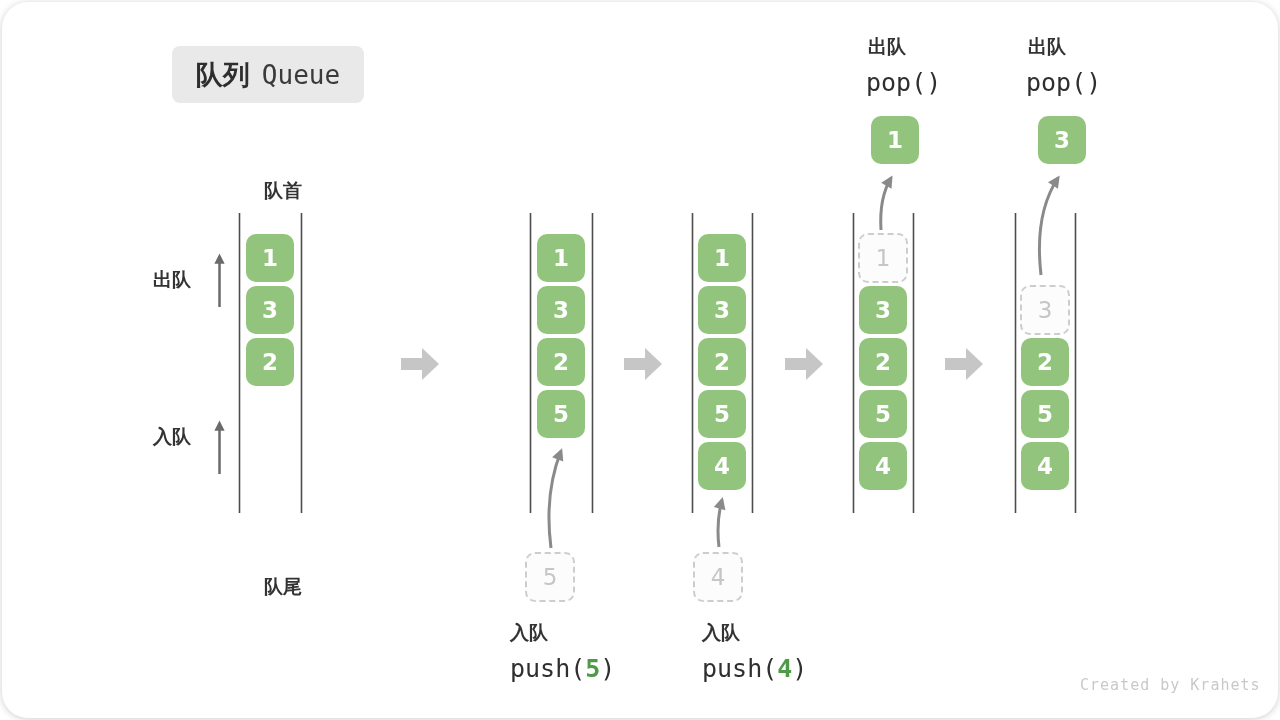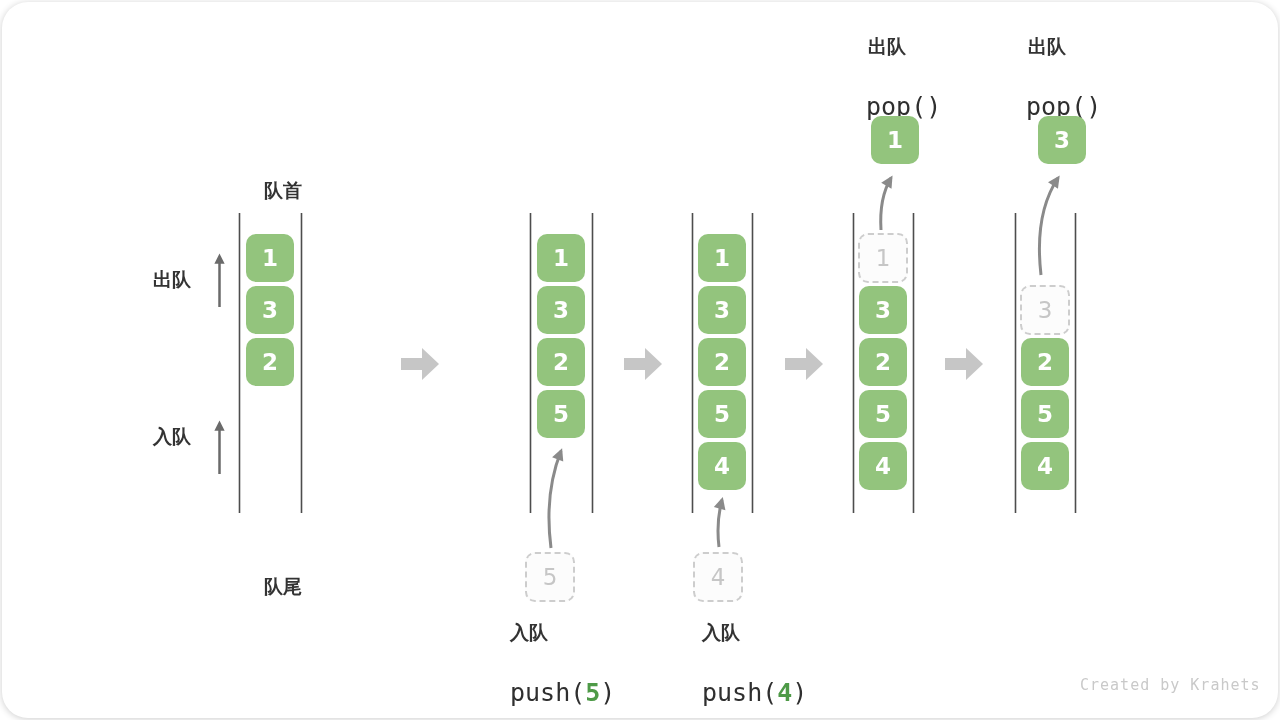--- a/index.html
+++ b/index.html
@@ -32,21 +32,20 @@
   .cell-dashed {
     position: absolute; width: 50px; height: 50px; border-radius: 10px;
     border: 2px dashed #cdcdcd; background: #fcfcfc; color: #c6c6c6;
     font-size: 23px; font-weight: 400;
     display: flex; align-items: center; justify-content: center;
   }
 
   .op-code {
     position: absolute; font-size: 25px; color: #2f2f2f; white-space: nowrap;
     font-family: "DejaVu Sans Mono", "Liberation Mono", monospace;
-    margin-top: 24px;
   }
   .op-code .arg { color: var(--arg_green, #4E9A47); font-weight: 700; }
 
   .queue-line { stroke: var(--queue_line, #4d4d4d); stroke-width: 1.6; }
   .block-arrow { fill: var(--block_arrow, #c6c6c6); }
   .curve-arrow { stroke: var(--arrow, #8a8a8a); stroke-width: 3; fill: none; }
   .side-arrow { stroke: #6a6a6a; stroke-width: 2.5; fill: none; }
 
   .watermark {
     position: absolute; left: 1078px; top: 674px; font-size: 15px; color: #c9c9c9;
@@ -90,20 +89,24 @@
 
     <path class="curve-arrow" d="M549,546 Q542,492 559,449" marker-end="url(#ah-gray)"></path>
     <path class="curve-arrow" d="M717,545 Q714,520 720,498" marker-end="url(#ah-gray)"></path>
     <path class="curve-arrow" d="M879,228 Q877,196 889,176" marker-end="url(#ah-gray)"></path>
     <path class="curve-arrow" d="M1039,273 Q1032,212 1056,176" marker-end="url(#ah-gray)"></path>
 
     <path class="side-arrow" d="M217.5,305 L217.5,255" marker-end="url(#ah-dark)"></path>
     <path class="side-arrow" d="M217.5,472 L217.5,422" marker-end="url(#ah-dark)"></path>
   </svg>
 
+  <div class="title-box">
+    <span class="title-zh">队列</span>
+    <span class="title-en">Queue</span>
+  </div>
 
   <div class="cn-label centered63" style="left:237px; top:156px;">队首</div>
   <div class="cn-label centered63" style="left:237px; top:552px;">队尾</div>
   <div class="cn-label" style="left:151px; top:265px;">出队</div>
   <div class="cn-label" style="left:151px; top:422px;">入队</div>
 
   <div>
     <div class="cell-green" style="left:244px; top:232px;">1</div>
     <div class="cell-green" style="left:244px; top:284px;">3</div>
     <div class="cell-green" style="left:244px; top:336px;">2</div>

